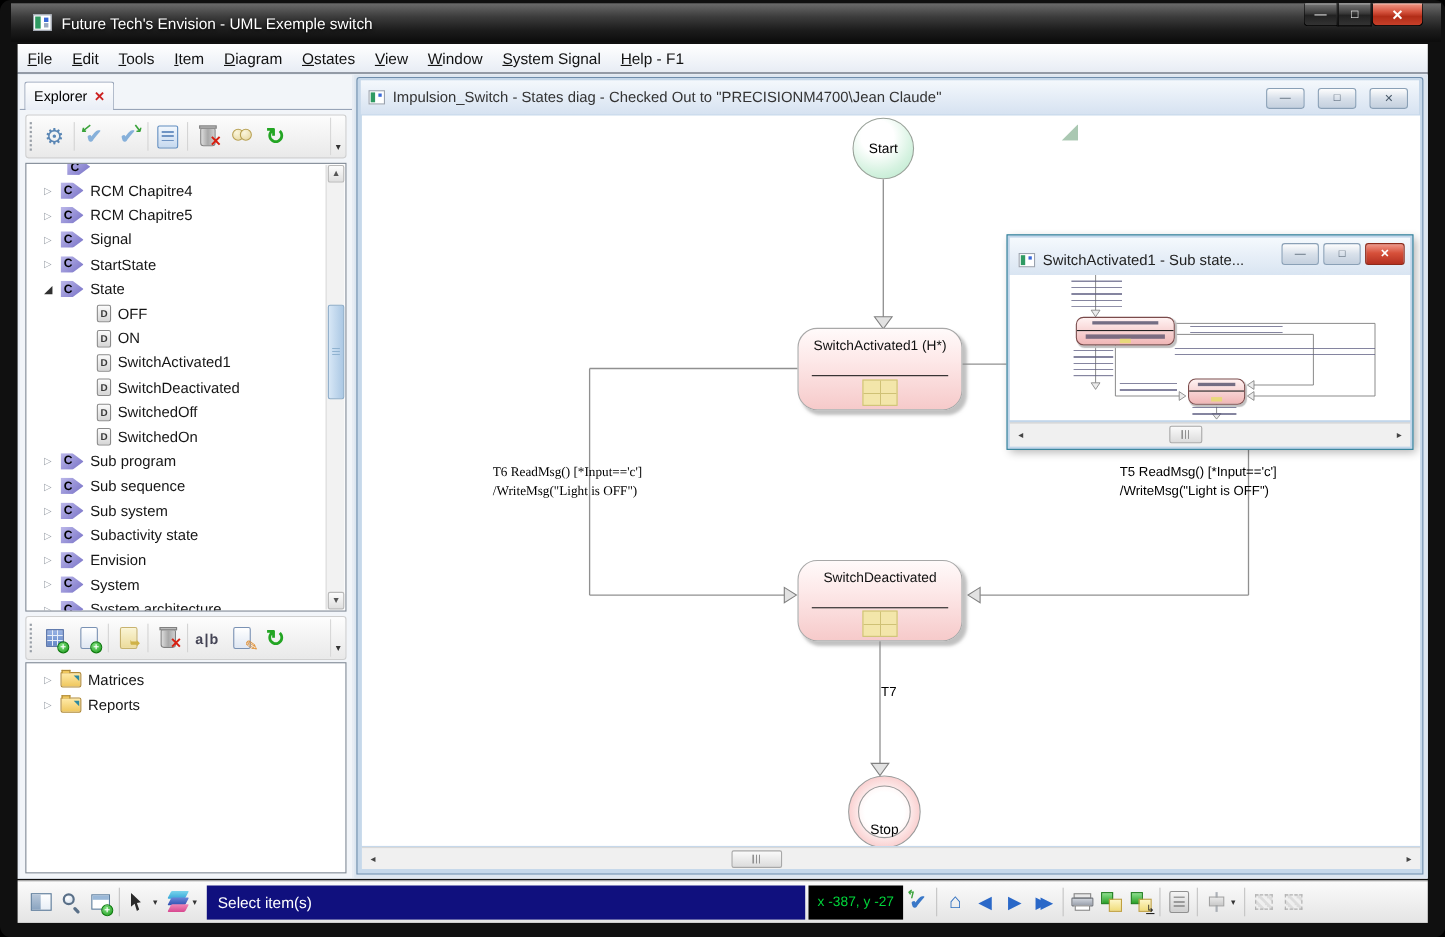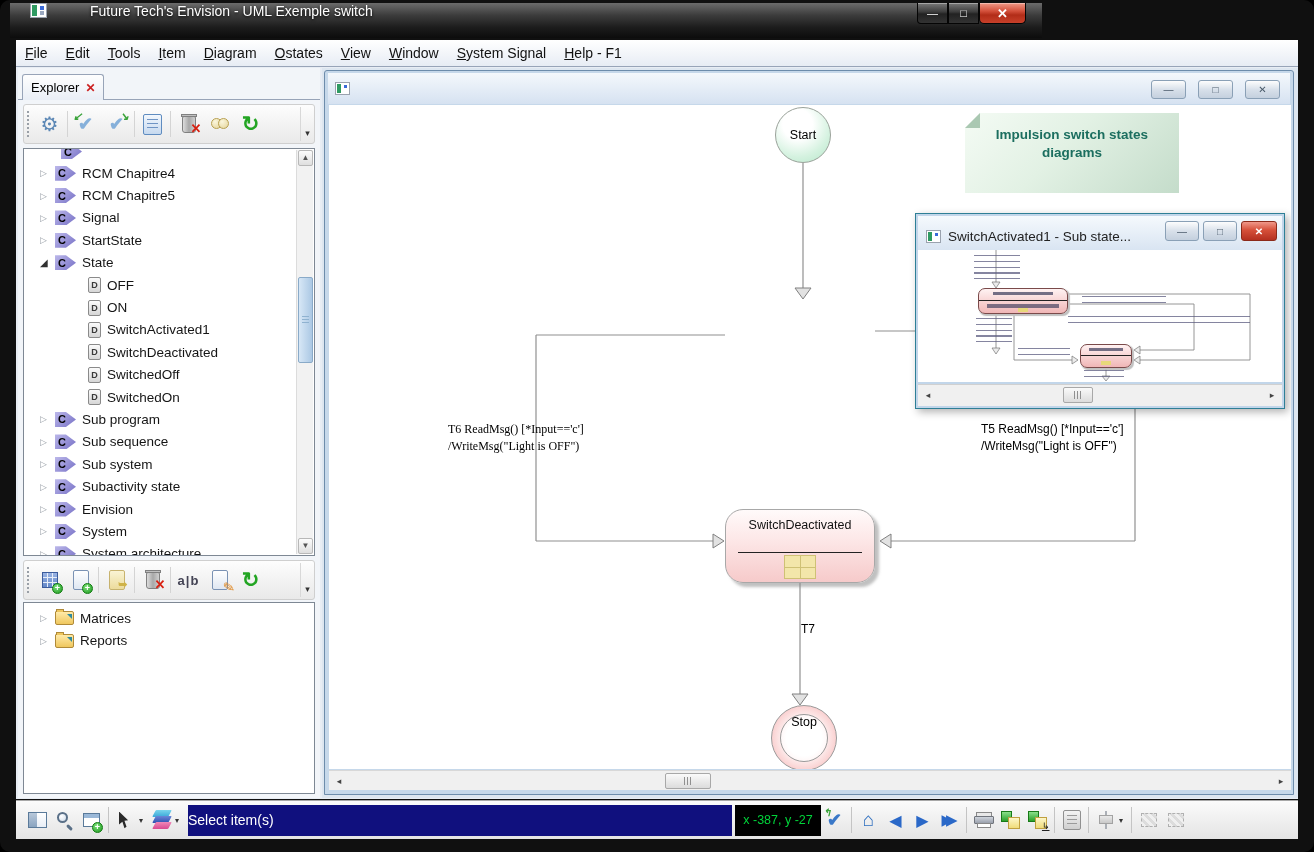--- a/index.html
+++ b/index.html
@@ -1,22 +1,22 @@
 <!DOCTYPE html>
 <html><head>
 <meta charset="utf-8">
 <style>
   * { margin:0; padding:0; box-sizing:border-box; }
   body { width:1314px; height:852px; position:relative; background:#000; font-family:"Liberation Sans",sans-serif; overflow:hidden; }
   .app { position:absolute; inset:0; background:#101010; border-radius:10px; overflow:hidden; }
 
   
-  .titlebar { position:absolute; left:10px; top:3px; width:1032px; height:35px;
+  .titlebar { position:absolute; left:10px; top:3px; width:1300px; height:35px;
     background:linear-gradient(180deg,#6b6b6b,#3c3c3c 35%,#1c1c1c 70%,#0c0c0c);
-    display:flex; align-items:flex-start; color:#fff;gap:34px; }
+    display:flex; align-items:center; color:#fff; }
   .appicon { width:17px; height:15px; margin-left:20px; background:#fff; border:1px solid #9aa2ae; position:relative; flex:none; }
   .appicon i { position:absolute; left:1px; top:1px; bottom:1px; width:5px; background:#2f9a62; }
   .appicon b { position:absolute; right:2px; top:2px; width:4px; height:4px; background:#3a6ad8; }
   .appicon u { position:absolute; right:2px; bottom:2px; width:4px; height:4px; background:#9aa8c0; }
   .apptitle { margin-left:9px; font-size:14px; text-shadow:0 1px 3px #000; }
   .wincontrols { position:absolute; right:16px; top:0; display:flex; }
   .wc { width:31px; height:21px; border:1px solid #050505; border-top:none;
     background:linear-gradient(#7a7a7a,#3b3b3b 45%,#222 55%,#333);
     box-shadow:inset 0 1px 0 rgba(255,255,255,.35); color:#fff;
     display:flex; align-items:center; justify-content:center; font-size:11px; }
@@ -142,25 +142,25 @@
   .subgrid { position:absolute; left:50%; margin-left:-16px; bottom:3px; width:32px; height:24px;
     background:#f3e6aa; border:1px solid #cfc175;
     background-image:linear-gradient(90deg,transparent 15px,#cfc175 15px,#cfc175 16px,transparent 16px),
                      linear-gradient(transparent 11px,#cfc175 11px,#cfc175 12px,transparent 12px); }
   .sa { left:396px; top:193px; }
   .sd { left:396px; top:404px; height:74px; }
   .stopnode { position:absolute; left:442px; top:600px; width:66px; height:66px; border-radius:50%;
     background:radial-gradient(circle,#ffffff 35%,#fad2d2 70%,#f5bcbc 100%); border:1.5px solid #9a9a9a;
     display:flex; align-items:center; justify-content:center; z-index:2; }
   .stopin { width:48px; height:48px; border-radius:50%; border:1.5px solid #9a9a9a;
-    background:radial-gradient(circle,#ffffff 55%,#ffeaea 100%); display:flex; align-items:flex-start; justify-content:center; font-size:12.5px; }
+    background:radial-gradient(circle,#ffffff 55%,#ffeaea 100%); display:flex; align-items:flex-end; justify-content:center; font-size:12.5px; }
   .tlabel { position:absolute; font-size:12px; color:#000; z-index:2; line-height:17px; }
   .t1 { left:394px; top:90px; width:160px; text-align:center; }
   .t6 { left:119px; top:316px;font-family:Liberation Serif, serif; }
-  .t5 { left:652px; top:316px; }
+  .t5 { left:689px; top:316px; }
   .t7 { left:472px; top:516px; }
 
   
   .subwin { position:absolute; left:586px; top:108px; width:370px; height:196px; z-index:4;
     background:#c2d6ea; border:1px solid #2e7f96; box-shadow:3px 3px 8px rgba(0,0,0,.3); }
   .swtitle { position:absolute; left:2px; top:2px; right:2px; height:40px;
     background:linear-gradient(#f5f9fd,#d4e1f0); display:flex; align-items:center; font-size:13.5px; color:#222; }
   .swbtns { position:absolute; right:7px; top:7px; display:flex; gap:4px; }
   .swb { width:34px; height:20px; background:linear-gradient(#fdfdfd,#d8e0ea 50%,#c4d0de); border:1px solid #8aa0b6;
     border-radius:3px; color:#4a5a6a; font-size:10px; display:flex; align-items:center; justify-content:center; }
@@ -190,21 +190,21 @@
   .winplus { width:17px; height:14px; border:1px solid #5a7a9a; background:#fff; position:relative; }
   .winplus i { position:absolute; left:0; right:0; top:0; height:4px; background:#9ab8d8; }
   .cursorico { width:13px; height:17px; background:#2a2a2a;
     clip-path:polygon(0 0,0 76%,26% 60%,42% 98%,58% 90%,42% 55%,70% 52%); }
   .layers { position:relative; width:20px; height:20px; }
   .layers i { position:absolute; left:2px; width:16px; height:7px; transform:skewX(-28deg); border-radius:1px; }
   .layers i:nth-child(1){ top:0; background:linear-gradient(#7ad4ec,#38a8d8); }
   .layers i:nth-child(2){ top:6px; background:linear-gradient(#6a86d8,#3050b0); }
   .layers i:nth-child(3){ top:12px; background:linear-gradient(#f088b8,#d84890); }
   .msgbar { width:544px; height:31px; background:#10107e; color:#fff; font-size:14px;
-    display:flex; align-items:center; margin-left:4px; flex:none; }
+    display:flex; align-items:center; padding-left:10px; margin-left:4px; flex:none; }
   .coords { width:86px; height:31px; background:#000; color:#00d43a; font-size:12.5px;
     display:flex; align-items:center; justify-content:center; margin-left:3px; flex:none; white-space:nowrap; }
   .bluechk { font-size:18px; color:#3a78c8; font-weight:bold; }
   .garr { position:absolute; top:1px; left:2px; font-size:10px; font-weight:bold; color:#3aa33a; }
   .homeico { font-size:19px; color:#3070c0; font-weight:bold; }
   .navarr { font-size:16px; color:#2a68c8; }
   .navdbl { font-size:15px; color:#2a68c8; letter-spacing:-7px; padding-right:7px; }
   .printer { position:relative; width:20px; height:16px; }
   .printer i { position:absolute; left:2px; top:0; width:16px; height:5px; background:#e8e8e8; border:1px solid #888; }
   .printer b { position:absolute; left:0; top:4px; width:20px; height:8px; background:linear-gradient(#cfd4dc,#9aa0ac); border:1px solid #70747c; border-radius:1px; }
@@ -456,20 +456,21 @@
       </div>
     </div>
 
     <div class="mdi">
       <div class="diagwin">
         <div class="dtitle">
           <span class="dicon">
               <i></i>
               <b></b>
             </span>
+          <span>Impulsion_Switch - States diag - Checked Out to "PRECISIONM4700\Jean Claude"</span>
           <span class="dbtns">
             <span class="db">—</span>
             <span class="db">□</span>
             <span class="db">✕</span>
           </span>
         </div>
 
         <div class="canvas">
 
           <svg class="dsvg" width="962" height="664">
@@ -488,27 +489,28 @@
               <polygon points="384,429 384,443 395,436"></polygon>
               <polygon points="562,429 562,443 551,436"></polygon>
               <polygon points="463,589 479,589 471,600"></polygon>
             </g>
           </svg>
 
           <div class="startnode">
               <span>Start</span>
             </div>
 
-          <div class="note" style="color:#1b6e5f;">
-            <div>Impulsion switch states</div>
-            <div>diagrams</div>
-          </div>
           <div class="notefold"></div>
 
 
+          <div class="statenode sa">
+            <div class="nt">SwitchActivated1  (H*)</div>
+            <div class="sep"></div>
+            <div class="subgrid"></div>
+          </div>
 
           <div class="tlabel t6">
             <div>T6 ReadMsg() [*Input=='c']</div>
             <div>/WriteMsg("Light is OFF")</div>
           </div>
           <div class="tlabel t5">
             <div>T5 ReadMsg() [*Input=='c']</div>
             <div>/WriteMsg("Light is OFF")</div>
           </div>
 

